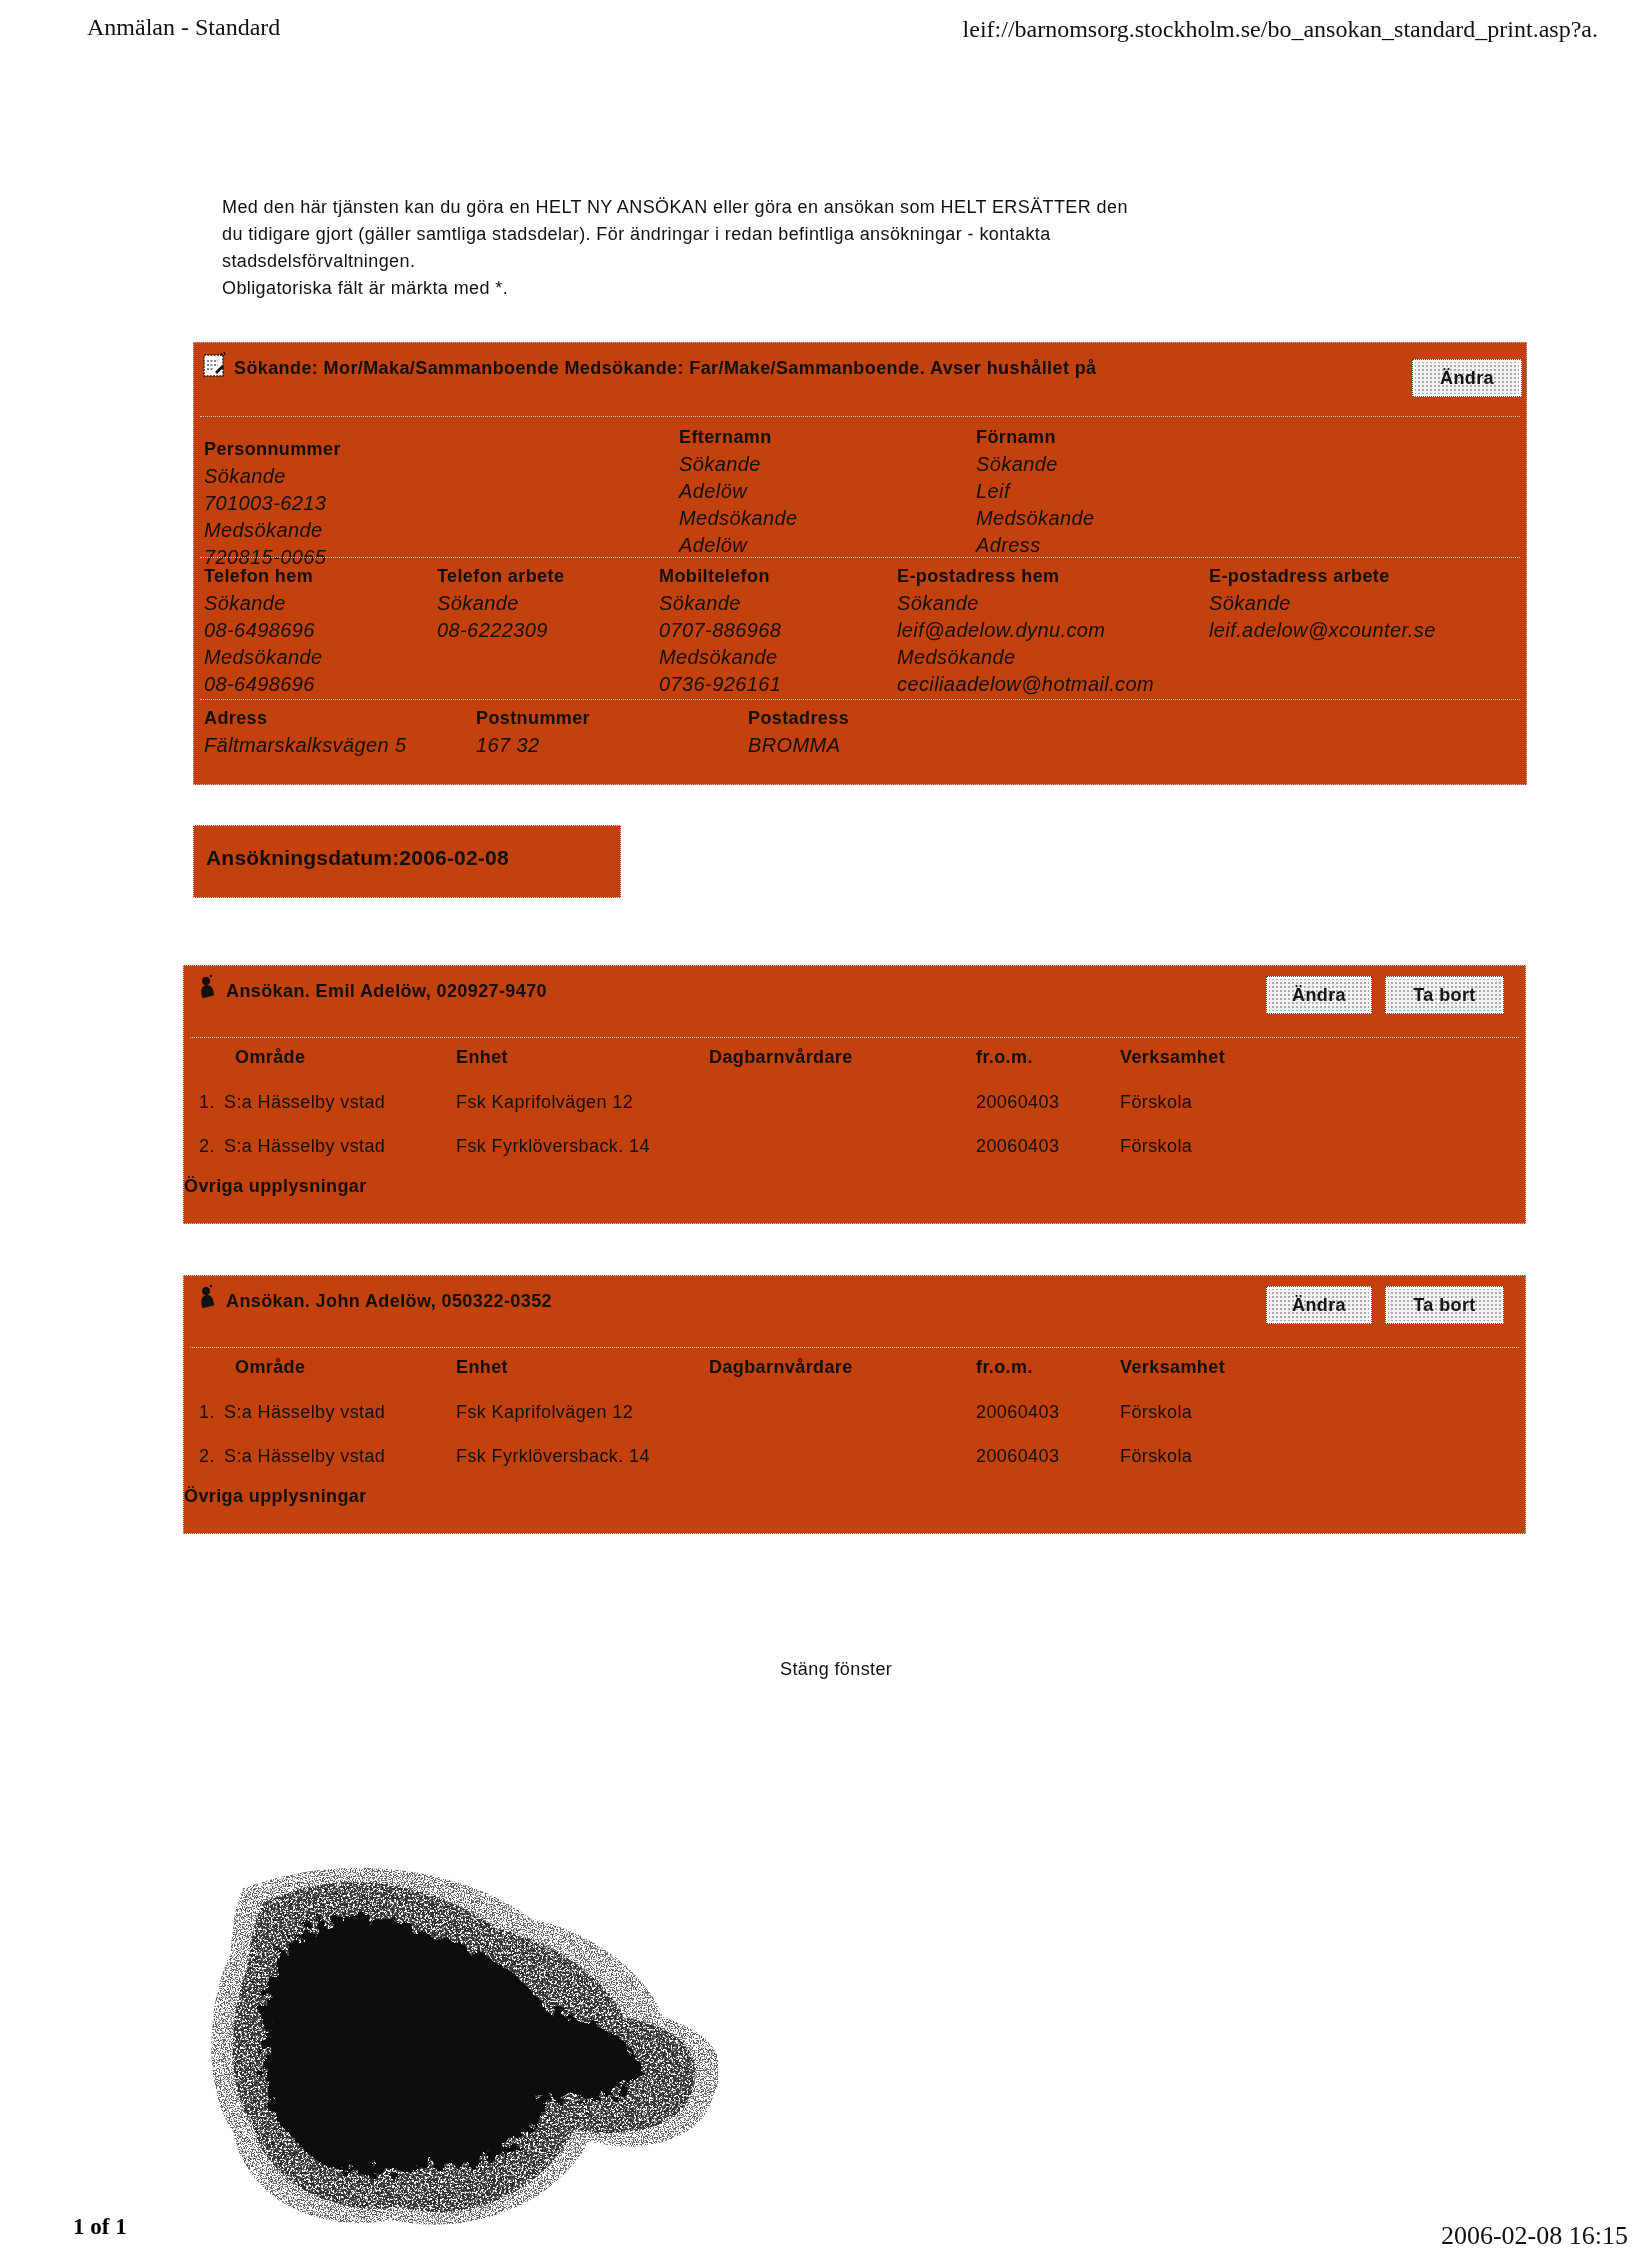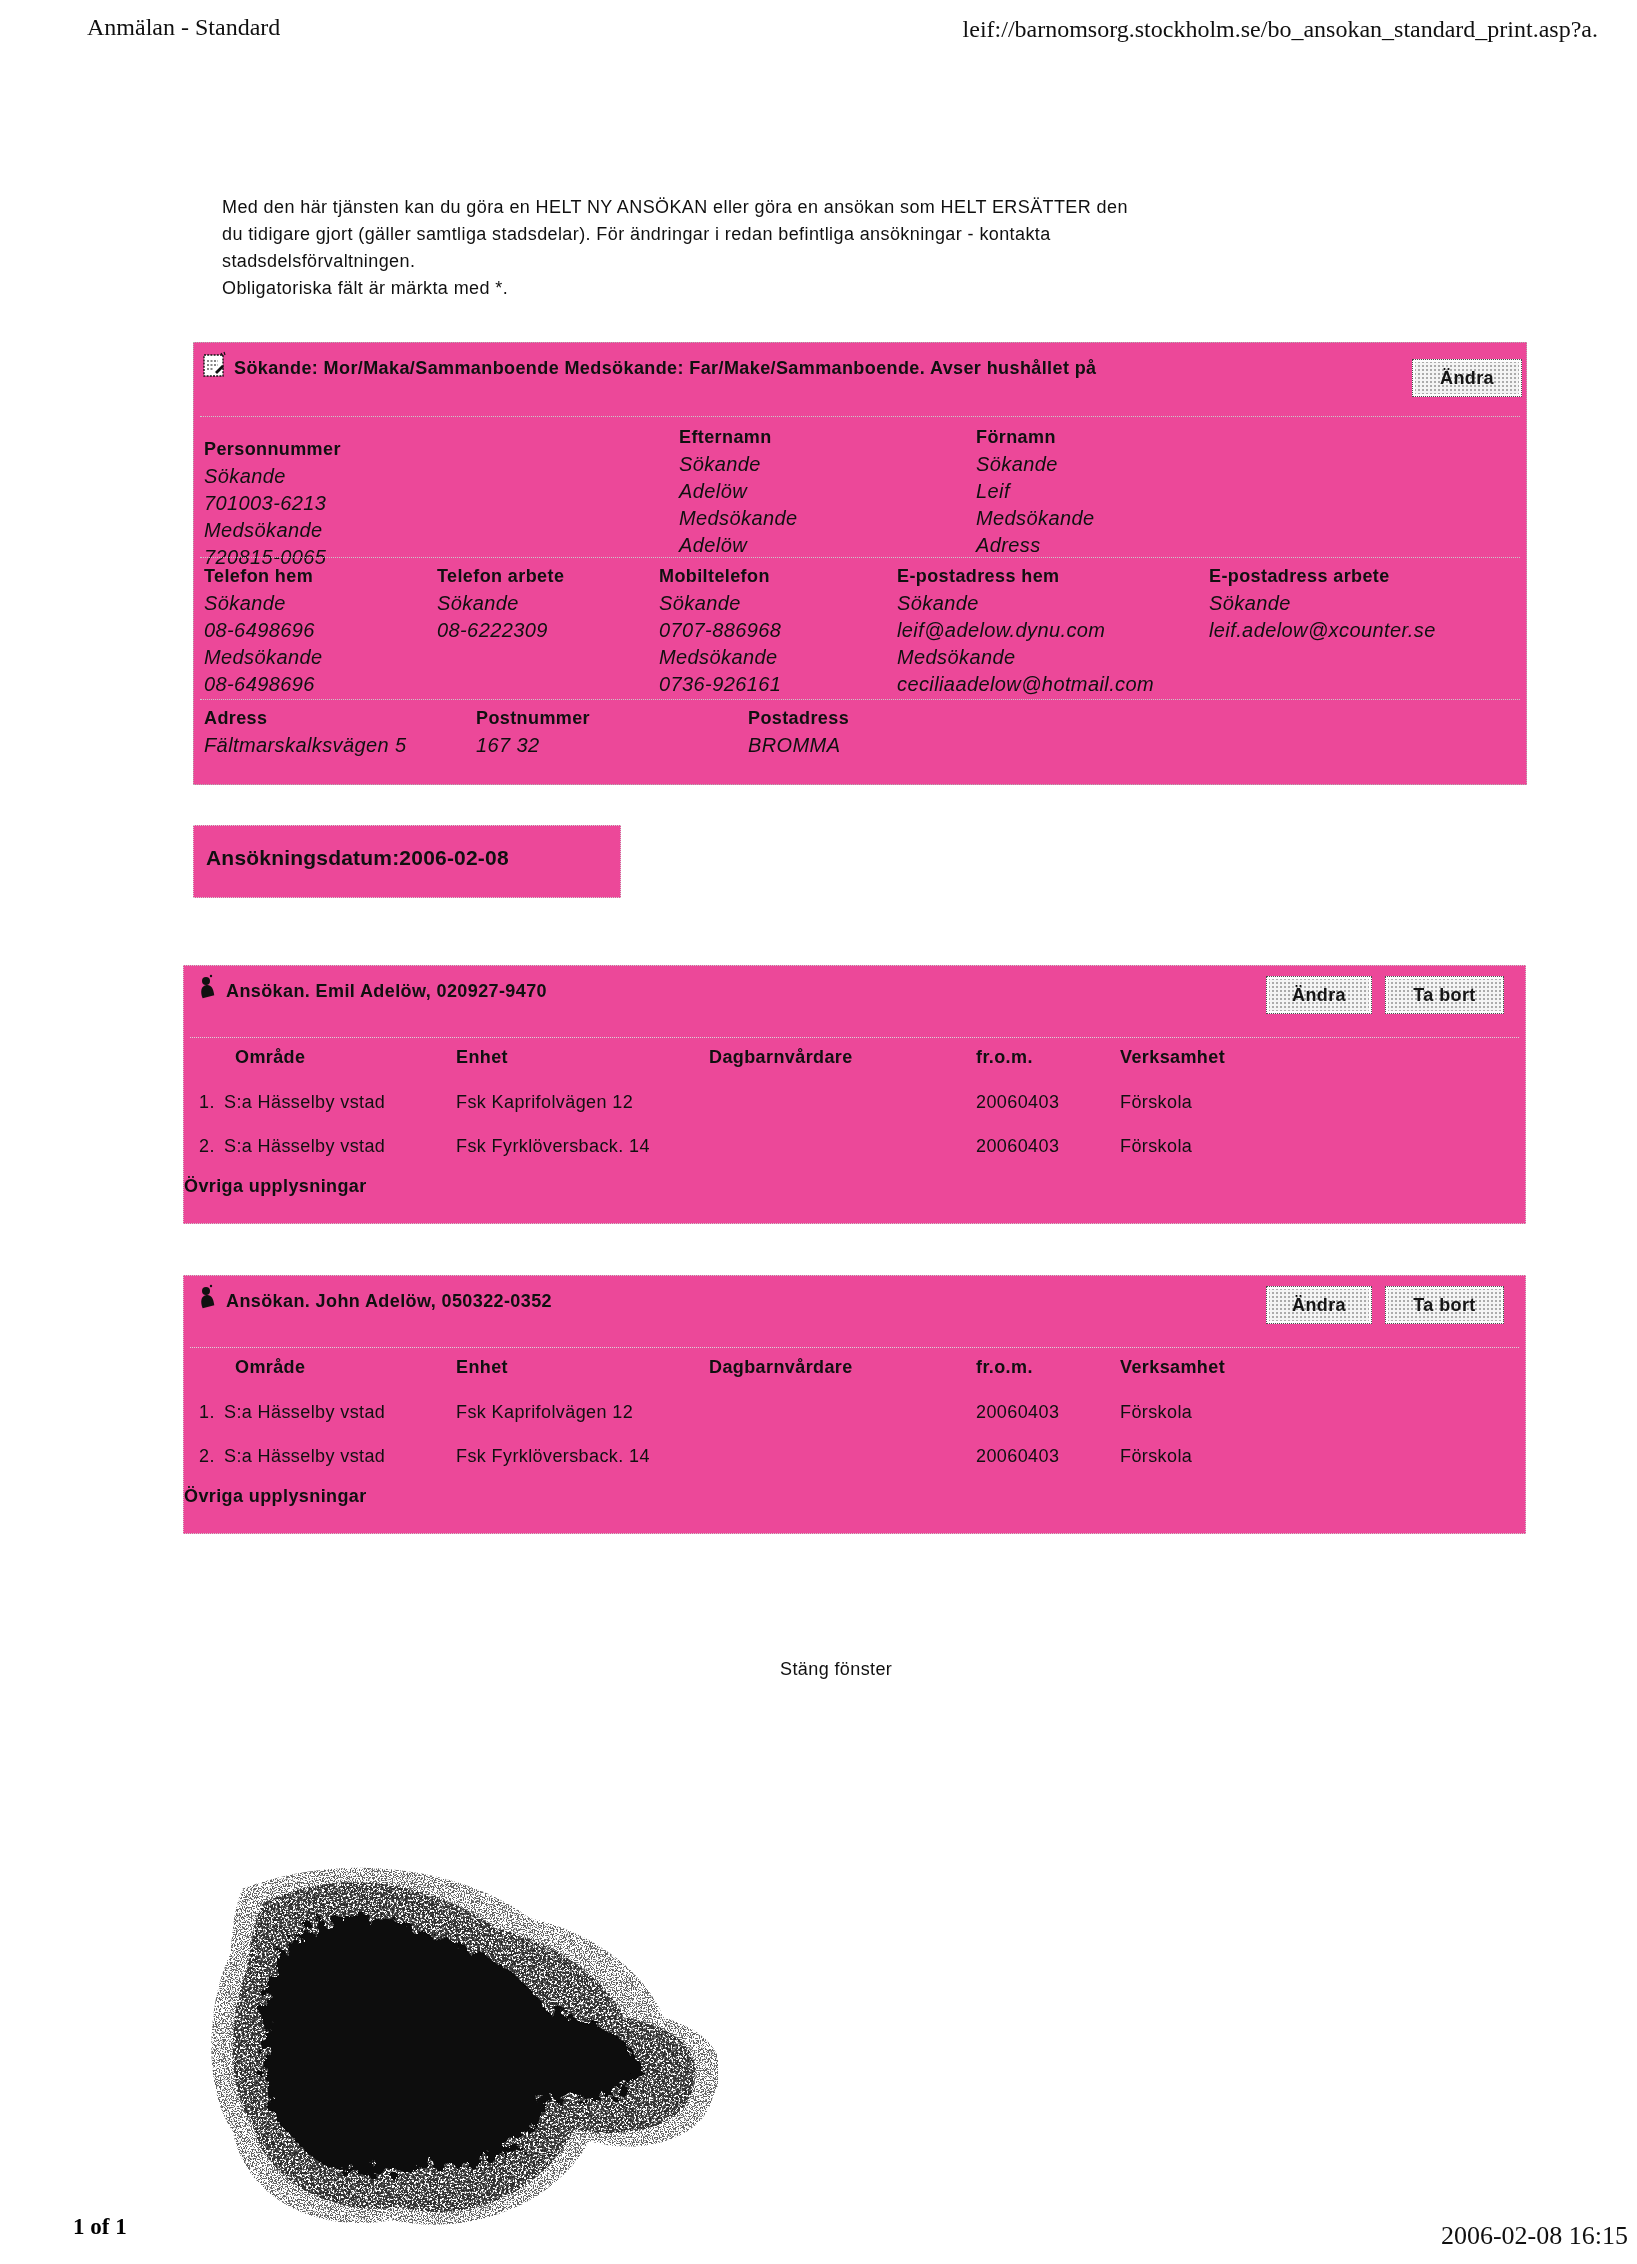--- a/index.html
+++ b/index.html
@@ -16,21 +16,21 @@
   .serif{font-family:"Liberation Serif", serif;letter-spacing:0;}
   .abs{position:absolute;}
   
   .print-hdr-left{left:87px;top:14px;font-size:24px;}
   .print-hdr-right{right:40px;top:16px;font-size:24px;}
   .print-ftr-left{left:73px;top:2214px;font-size:23px;font-weight:700;filter:blur(0.7px) contrast(1.6);}
   .print-ftr-right{right:10px;top:2221px;font-size:26px;}
   
   .intro{left:194px;top:194px;font-size:18px;line-height:27px;margin-left:28px;}
   
-  .box{border:1px dotted #b3b3b3;background:#ec4899;}
+  .box{border:1px dotted #b3b3b3;background:#c2410c;}
   .sec-title{font-weight:700;font-size:18px;line-height:27px;}
   .lbl{font-weight:700;font-size:18px;line-height:27px;white-space:nowrap;}
   .ln{font-size:20px;line-height:27px;white-space:nowrap;font-style:italic;}
   .col{position:absolute;}
   .hsep{position:absolute;left:6px;right:6px;border-top:1px dotted #c9c9c9;height:0;}
   
   .btn{
     position:absolute;height:38px;
     border:1px dotted #4a4a4a;
     background-color:#f4f4f4;

